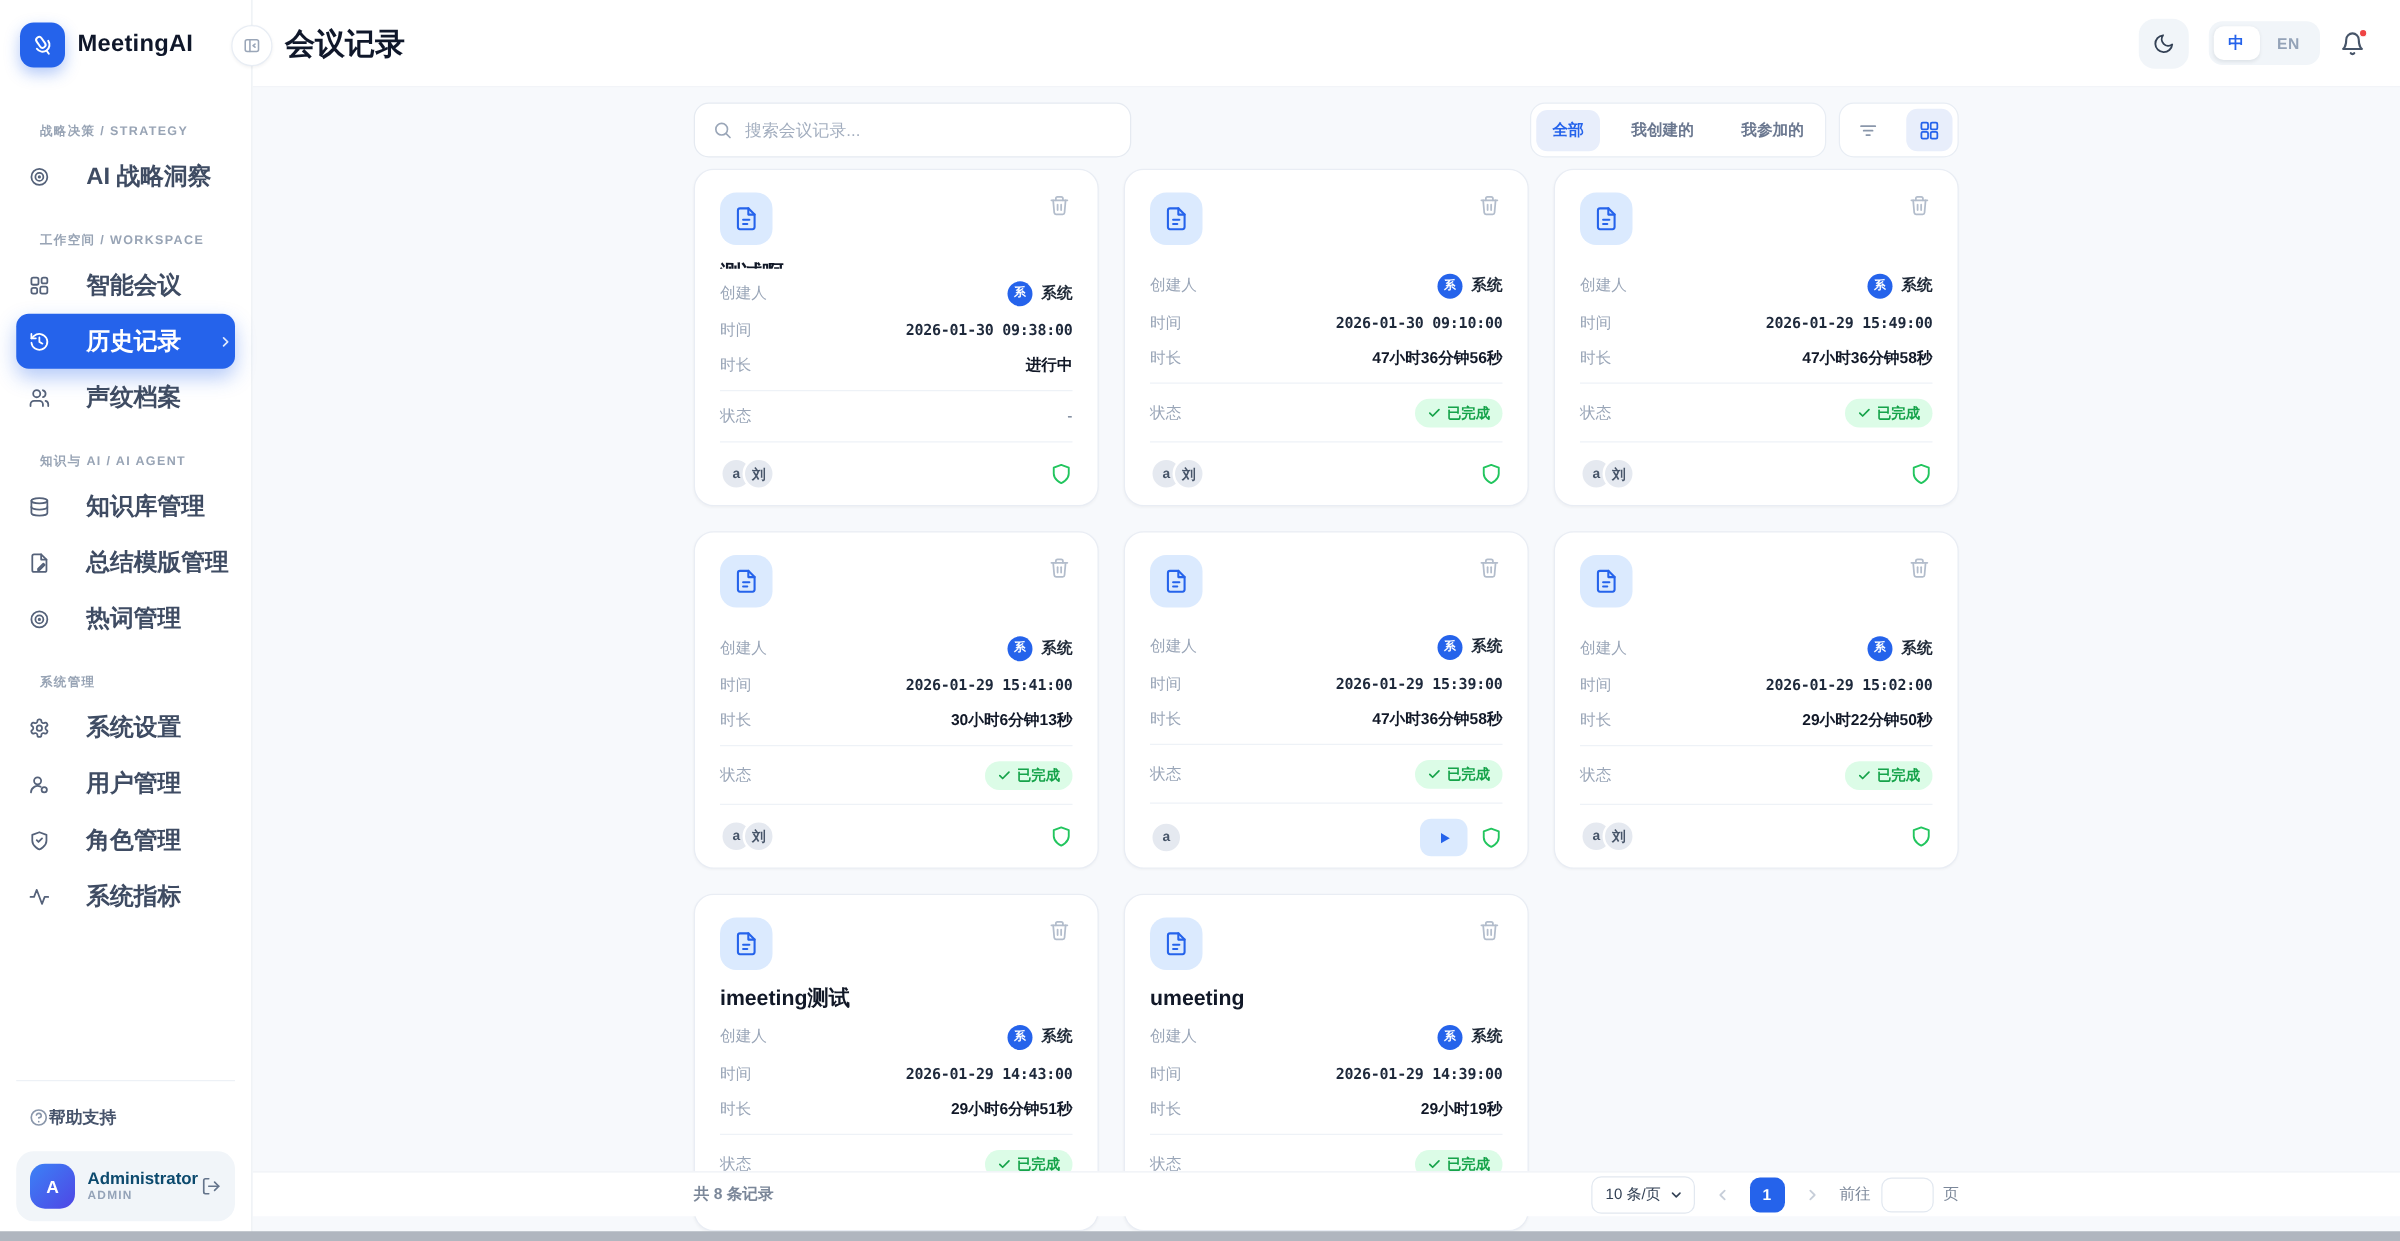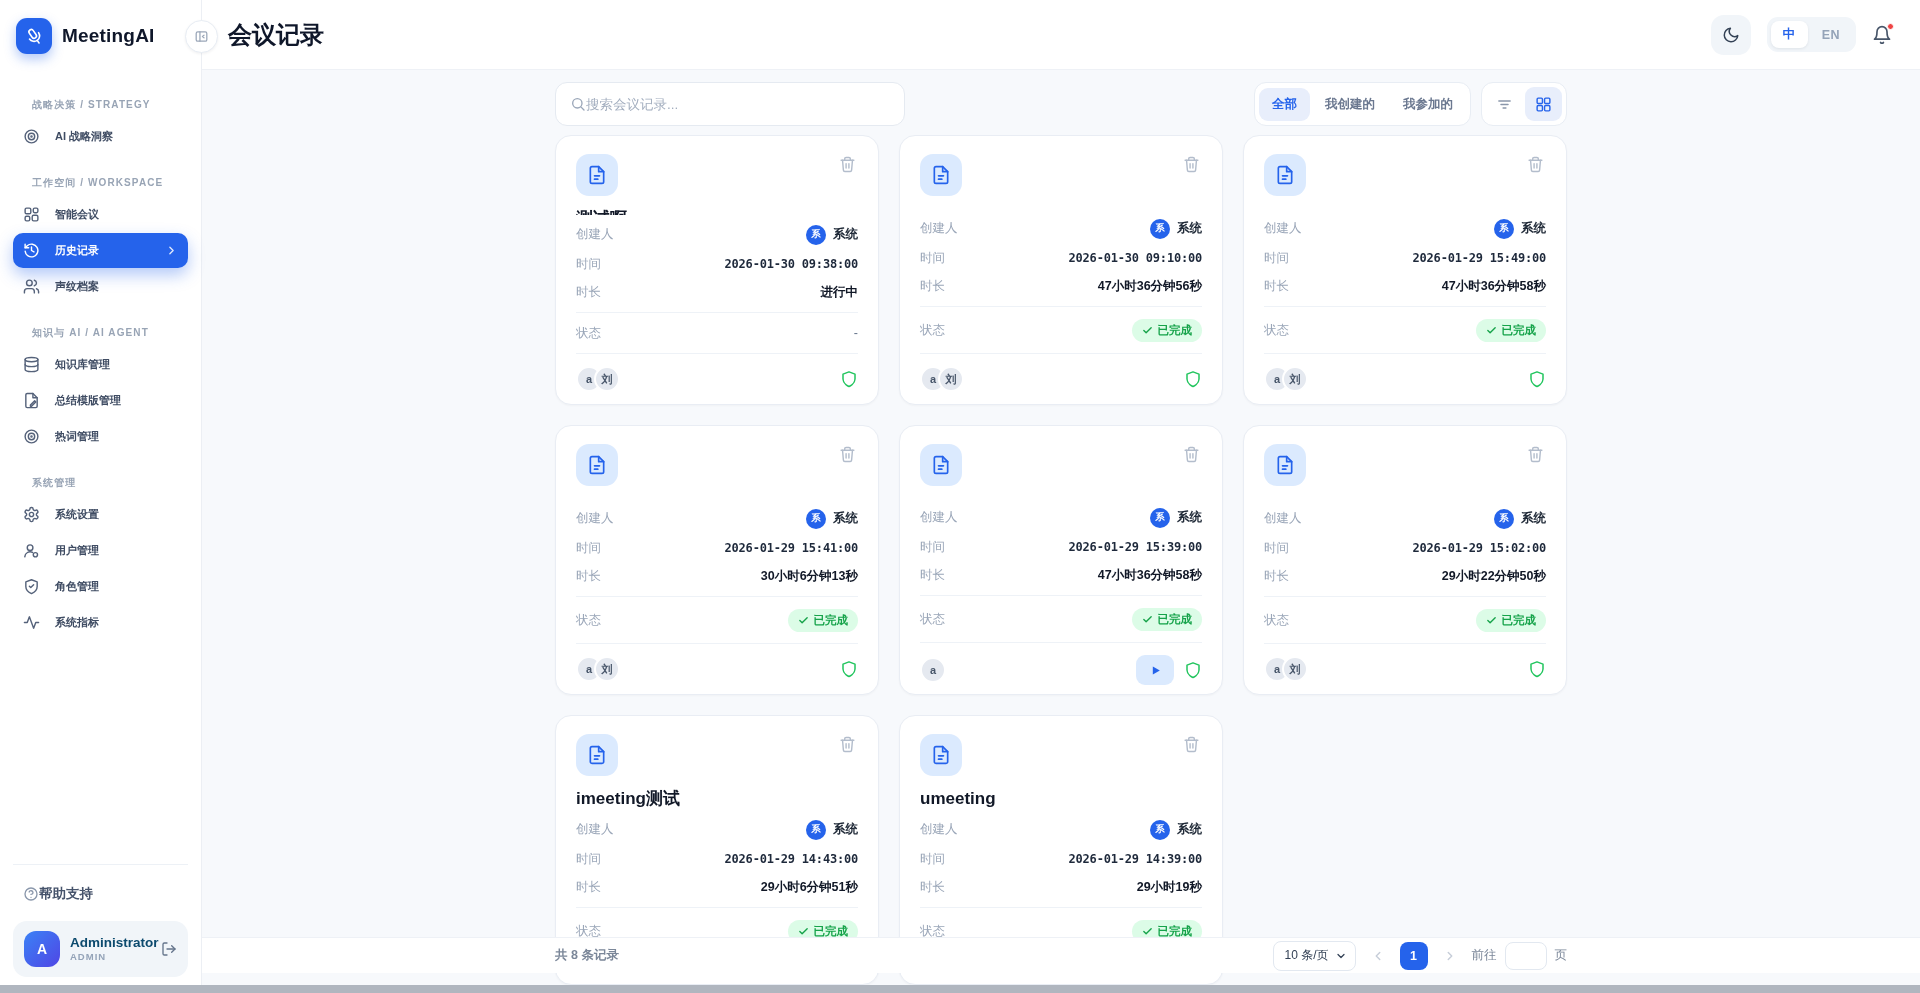--- a/index.html
+++ b/index.html
@@ -10,21 +10,21 @@
   
   .sidebar { width:202px; min-width:202px; background:#fff; border-right:1px solid #eceff4; position:relative; display:flex; flex-direction:column; padding:0 13px; z-index:30; }
   .logo-row { display:flex; align-items:center; gap:10px; margin:18px 3px 22px; }
   .logo-mark { width:36px; height:36px; border-radius:11px; background:#2563eb; color:#fff; display:grid; place-items:center; box-shadow:0 5px 12px rgba(37,99,235,.35); }
   .logo-mark svg { width:19px; height:19px; transform:rotate(-35deg); }
   .logo-text { font-size:19px; font-weight:800; color:#0f172a; letter-spacing:.2px; }
   .collapse-btn { position:absolute; right:-17px; top:20px; width:33px; height:33px; border-radius:50%; background:#fff; border:1px solid #e8edf4; color:#9aa6b8; display:grid; place-items:center; cursor:pointer; z-index:40; box-shadow:0 1px 3px rgba(15,23,42,.06); }
   .collapse-btn svg { width:15px; height:15px; }
   .nav { flex:0 0 auto; }
   .sec-label { font-size:10px; font-weight:700; color:#98a4b5; letter-spacing:1.1px; margin:22px 19px 7px; white-space:nowrap; }
-  .nav-item { display:flex; align-items:center; gap:15px; padding:9px 10px; border-radius:10px; color:#3f4c63; font-size:11px; font-weight:600; margin:1px 0; cursor:pointer; white-space:nowrap; }
+  .nav-item { display:flex; align-items:center; gap:29px; padding:9px 10px; border-radius:10px; color:#3f4c63; font-size:19px; font-weight:600; margin:1px 0; cursor:pointer; white-space:nowrap; }
   .nav-item svg { width:17px; height:17px; color:#55627a; flex:0 0 auto; }
   .nav-item.active { background:#2563eb; color:#fff; box-shadow:0 7px 16px rgba(37,99,235,.35); }
   .nav-item.active svg { color:#fff; }
   .nav-item .chev { margin-left:auto; display:grid; place-items:center; }
   .nav-item .chev svg { width:13px; height:13px; color:rgba(255,255,255,.85); }
   .sidebar-bottom { margin-top:auto; border-top:1px solid #edf1f6; padding:12px 0 16px; }
   .help-row { display:flex; align-items:center; padding:8px 10px; color:#46536b; font-size:13.5px; font-weight:600; cursor:pointer; }
   .help-row svg { width:16px; height:16px; color:#8a97ab; }
   .user-card { margin-top:10px; background:#f1f5f9; border-radius:14px; padding:10px 11px; display:flex; align-items:center; gap:10px; cursor:pointer; }
   .user-avatar { width:36px; height:36px; border-radius:12px; background:linear-gradient(135deg,#3b82f6,#4f46e5); color:#fff; font-weight:800; font-size:14px; display:grid; place-items:center; flex:0 0 auto; }
@@ -44,26 +44,26 @@
   .lang-toggle { background:#f1f5f9; border-radius:11px; padding:4px; display:flex; align-items:center; gap:2px; }
   .lang-chip { padding:5px 12px; border-radius:8px; font-size:12.5px; font-weight:700; cursor:pointer; border:none; background:transparent; color:#94a3b8; letter-spacing:.5px; }
   .lang-chip.active { background:#fff; color:#2563eb; box-shadow:0 1px 3px rgba(15,23,42,.08); }
   .bell-wrap { position:relative; color:#475569; cursor:pointer; background:none; border:none; display:grid; place-items:center; }
   .bell-wrap svg { width:20px; height:20px; }
   .bell-dot { position:absolute; top:-2px; right:-2px; width:7px; height:7px; border-radius:50%; background:#ef4444; border:1.5px solid #fff; }
 
   .content { flex:1; position:relative; overflow:hidden; background:#f7f9fc; }
   .container { width:1012px; margin:0 auto; padding-top:12px; }
   .toolbar { display:flex; align-items:center; justify-content:space-between; margin-bottom:9px; }
-  .search-box { width:350px; height:44px; background:#fff; border:1px solid #e5eaf1; border-radius:12px; display:flex; align-items:center; padding:0 14px; color:#9aa6b8; }
+  .search-box { width:350px; height:44px; background:#fff; border:1px solid #e5eaf1; border-radius:12px; display:flex; align-items:center; gap:10px; padding:0 14px; color:#9aa6b8; }
   .search-box svg { width:16px; height:16px; flex:0 0 auto; }
   .search-box input { flex:1; border:none; outline:none; background:transparent; font-size:13.5px; color:#334155; font-family:inherit; }
   .search-box input::placeholder { color:#a3aebf; }
   .toolbar-right { display:flex; gap:10px; }
-  .filter-group, .view-group { background:#fff; border:1px solid #e8edf4; border-radius:12px; padding:4px; display:flex; align-items:center; gap:2px; height:44px; }
+  .filter-group, .view-group { background:#fff; border:1px solid #e8edf4; border-radius:12px; padding:4px; display:flex; align-items:center; gap:12px; height:44px; }
   .filter-tab { padding:8px 13px; border-radius:9px; font-size:12.5px; font-weight:600; color:#6b7890; background:transparent; border:none; cursor:pointer; white-space:nowrap; font-family:inherit; }
   .filter-tab.active { background:#e8eefb; color:#2563eb; font-weight:700; }
   .view-btn { width:37px; height:34px; border-radius:9px; display:grid; place-items:center; color:#8a97ab; background:transparent; border:none; cursor:pointer; }
   .view-btn svg { width:17px; height:17px; }
   .view-btn.active { background:#e8eefb; color:#2563eb; }
 
   .grid { display:grid; grid-template-columns:repeat(3,1fr); gap:20px; padding-bottom:40px; }
   .card { background:#fff; border:1px solid #e9edf4; border-radius:16px; padding:18px 20px 12px; box-shadow:0 1px 2px rgba(15,23,42,.03); cursor:pointer; height:270px; display:flex; flex-direction:column; }
   .card-top { display:flex; justify-content:space-between; align-items:flex-start; }
   .doc-badge { width:42px; height:42px; border-radius:13px; background:#dbeafe; color:#2563eb; display:grid; place-items:center; }

